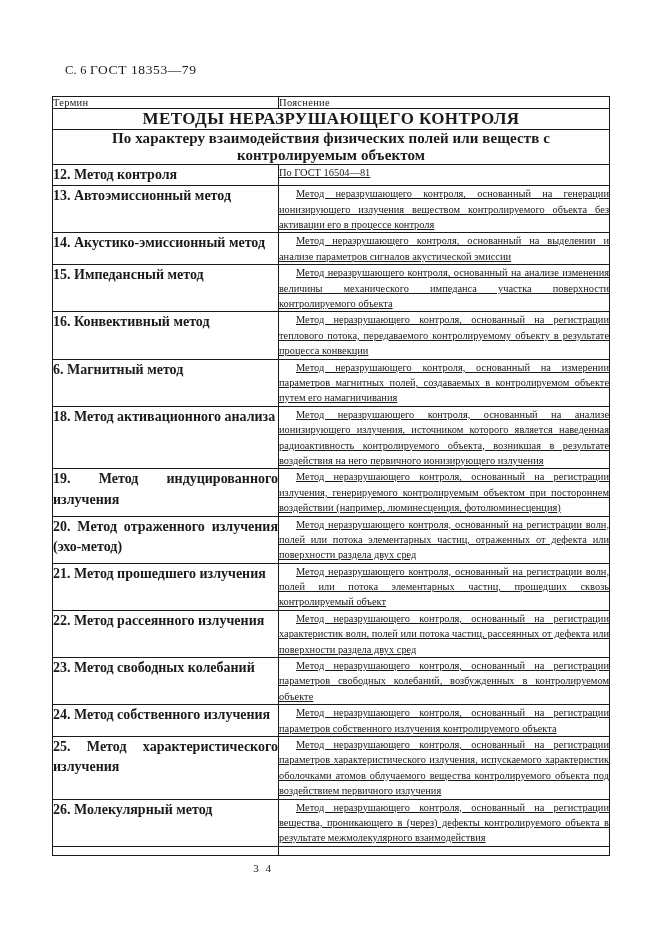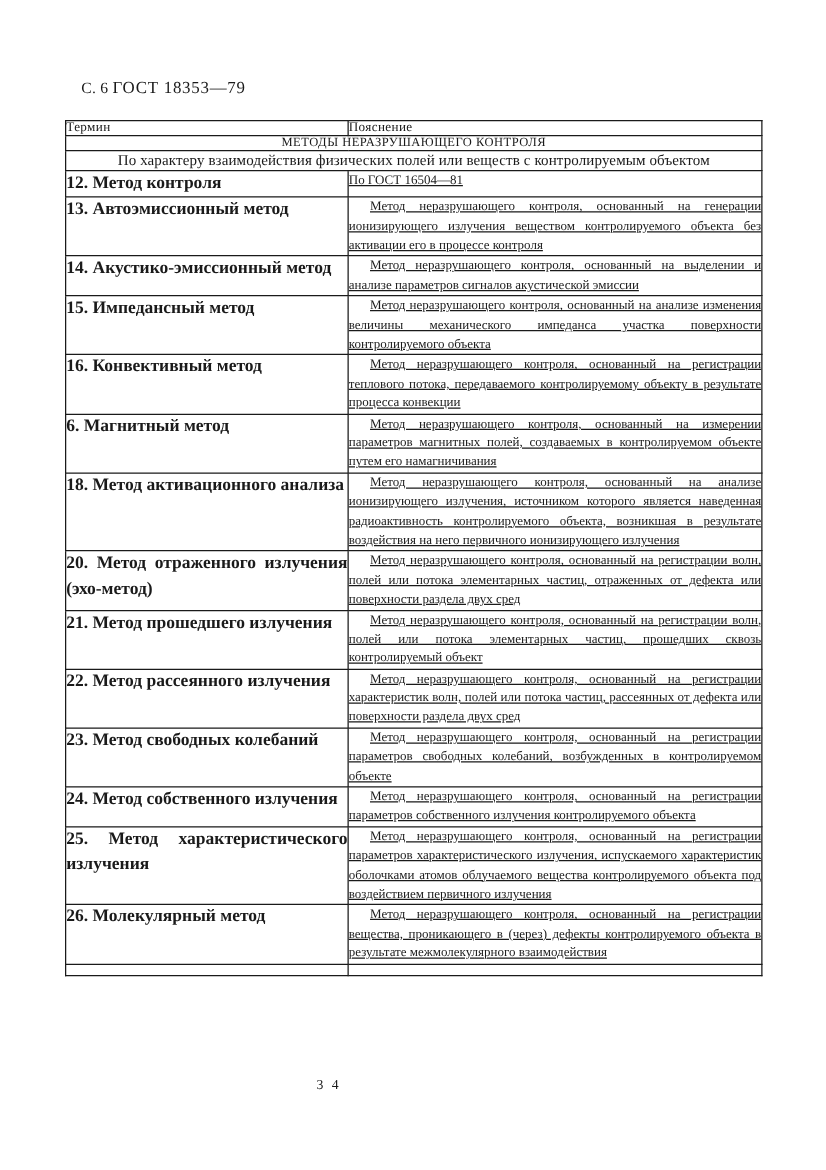--- a/index.html
+++ b/index.html
@@ -62,35 +62,35 @@
   }
   .title-cell {
     text-align: center;
     padding: 13px 0 4px 0;
     border-left: 1px solid #1a1a1a;
     border-right: 1px solid #1a1a1a;
     border-top: none;
     border-bottom: none;
   }
   .title-main {
-    font-size: 10px;
-    font-weight: normal;
+    font-size: 17px;
+    font-weight: bold;
     letter-spacing: 0.4px;
   }
   .subtitle-cell {
     text-align: center;
     padding: 9px 0 10px 0;
     border-left: 1px solid #1a1a1a;
     border-right: 1px solid #1a1a1a;
     border-top: none;
     border-bottom: none;
   }
   .subtitle-main {
-    font-size: 12px;
-    font-weight: normal;
+    font-size: 15px;
+    font-weight: bold;
     letter-spacing: 0.1px;
   }
 
   td.term {
     padding: 7px 8px 6px 14px;
     border-top: none;
     border-bottom: none;
     font-size: 14px;
     font-weight: bold;
     line-height: 1.45;
@@ -181,20 +181,24 @@
       </tr>
       <tr>
         <td class="term term-just">6. Магнитный метод</td>
         <td class="expl first-line-indent">Метод неразрушающего контроля, основанный на измерении параметров магнитных полей, создаваемых в контролируемом объекте путем его намагничивания</td>
       </tr>
       <tr>
         <td class="term term-just">18. Метод активационного анализа</td>
         <td class="expl first-line-indent">Метод неразрушающего контроля, основанный на анализе ионизирующего излучения, источником которого является наведенная радиоактивность контролируемого объекта, возникшая в результате воздействия на него первичного ионизирующего излучения</td>
       </tr>
       <tr>
+        <td class="term term-just">19. Метод индуцированного излучения</td>
+        <td class="expl first-line-indent">Метод неразрушающего контроля, основанный на регистрации излучения, генерируемого контролируемым объектом при постороннем воздействии (например, люминесценция, фотолюминесценция)</td>
+      </tr>
+      <tr>
         <td class="term term-just">20. Метод отраженного излучения (эхо-метод)</td>
         <td class="expl first-line-indent">Метод неразрушающего контроля, основанный на регистрации волн, полей или потока элементарных частиц, отраженных от дефекта или поверхности раздела двух сред</td>
       </tr>
       <tr>
         <td class="term term-just">21. Метод прошедшего излучения</td>
         <td class="expl first-line-indent">Метод неразрушающего контроля, основанный на регистрации волн, полей или потока элементарных частиц, прошедших сквозь контролируемый объект</td>
       </tr>
       <tr>
         <td class="term term-just">22. Метод рассеянного излучения</td>
         <td class="expl first-line-indent">Метод неразрушающего контроля, основанный на регистрации характеристик волн, полей или потока частиц, рассеянных от дефекта или поверхности раздела двух сред</td>

